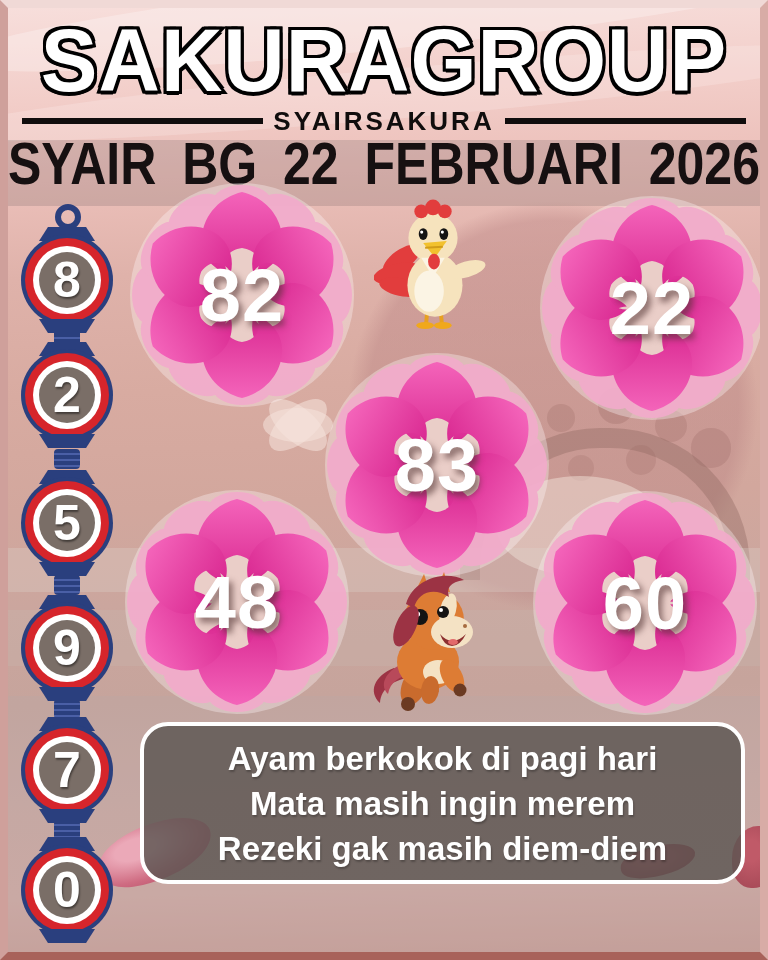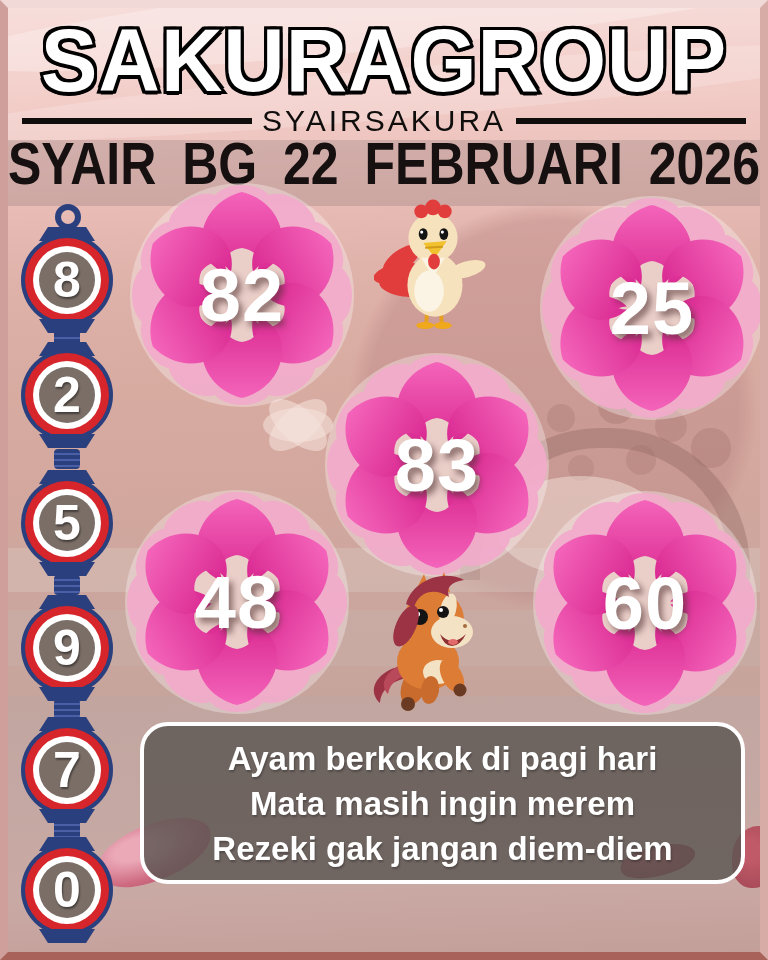--- a/index.html
+++ b/index.html
@@ -44,21 +44,21 @@
   .petal3{left:724px;top:818px;width:50px;height:62px;
     background:radial-gradient(ellipse at 40% 40%,#c05a68 20%,#9c4250 100%);}
   
   .brand{left:0;top:2px;width:100%;height:102px;line-height:102px;text-align:center;
     font-size:85px;font-weight:800;letter-spacing:1px;color:#fff;
     -webkit-text-stroke:6px #000;paint-order:stroke fill;
     text-shadow:3px 3px 0 #000,-3px 3px 0 #000,3px -3px 0 #000,-3px -3px 0 #000,0 4px 0 #000;
     transform:scaleY(1.04);}
   .divider{left:0;top:102px;width:100%;height:22px;display:flex;align-items:center;padding:0 14px;box-sizing:border-box;gap:10px;}
   .divider .bar{flex:1;height:6px;background:#100d0d;}
-  .subtitle{font-size:30px;font-weight:400;letter-spacing:3px;color:#100d0d;white-space:nowrap;}
+  .subtitle{font-size:26px;font-weight:700;letter-spacing:3px;color:#100d0d;white-space:nowrap;}
   .date-title{left:0;top:120px;width:100%;height:72px;line-height:72px;text-align:center;
     font-size:50px;font-weight:900;color:#161011;word-spacing:12px;letter-spacing:0;
     transform:scaleY(1.18);}
   
   .lantern{position:absolute;width:104px;height:92px;left:7px;z-index:6;}
   .cap{position:absolute;left:24px;width:56px;height:14px;background:#2a3f7e;}
   .cap.top{top:-7px;clip-path:polygon(16% 0,84% 0,100% 100%,0 100%);}
   .cap.bot{bottom:-7px;clip-path:polygon(0 0,100% 0,84% 100%,16% 100%);}
   .ball{position:absolute;left:6px;top:0;width:92px;height:92px;border-radius:50%;background:#2a3f7e;
     display:flex;align-items:center;justify-content:center;}
@@ -173,21 +173,21 @@
   <div class="flower f82">
     <svg viewBox="0 0 230 230">
         <use href="#flower-sym"></use>
       </svg>
     <div class="fnum">82</div>
   </div>
   <div class="flower f25">
     <svg viewBox="0 0 230 230">
         <use href="#flower-sym"></use>
       </svg>
-    <div class="fnum">25</div>
+    <div class="fnum">22</div>
   </div>
   <div class="flower f59">
     <svg viewBox="0 0 230 230">
         <use href="#flower-sym"></use>
       </svg>
     <div class="fnum">83</div>
   </div>
   <div class="flower f97">
     <svg viewBox="0 0 230 230">
         <use href="#flower-sym"></use>
@@ -336,16 +336,16 @@
     <circle cx="53.5" cy="44" r="2.6" fill="#fff"></circle>
     <circle cx="79" cy="42" r="6" fill="#141414"></circle>
     <circle cx="77" cy="40" r="2" fill="#fff"></circle>
     <path d="M42 34 C 50 8 82 0 100 10 C 86 12 82 18 85 27 C 70 17 54 22 50 38 Z" fill="#9c3344"></path>
     <ellipse cx="42" cy="56" rx="10" ry="22" fill="#9c3344" transform="rotate(24 42 56)"></ellipse>
   </svg>
 
   <div class="layer poem">
     <p>Ayam berkokok di pagi hari</p>
     <p>Mata masih ingin merem</p>
-    <p>Rezeki gak jangan diem-diem</p>
+    <p>Rezeki gak masih diem-diem</p>
   </div>
 
 </div>
 
 </body></html>

